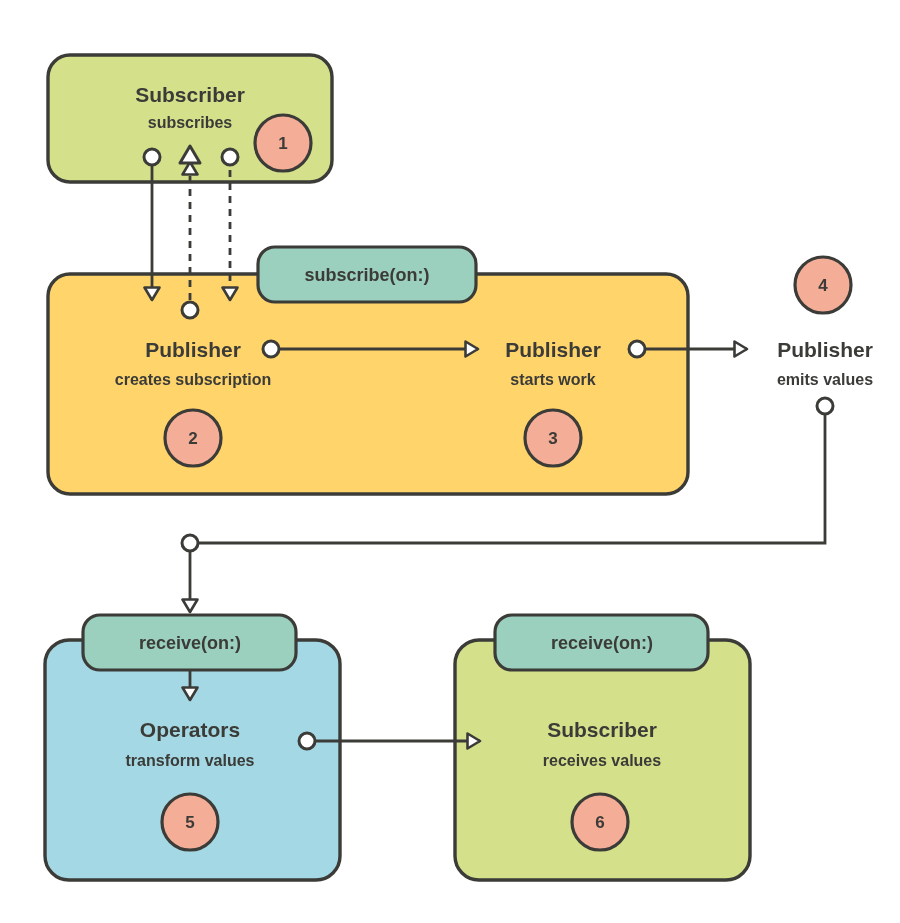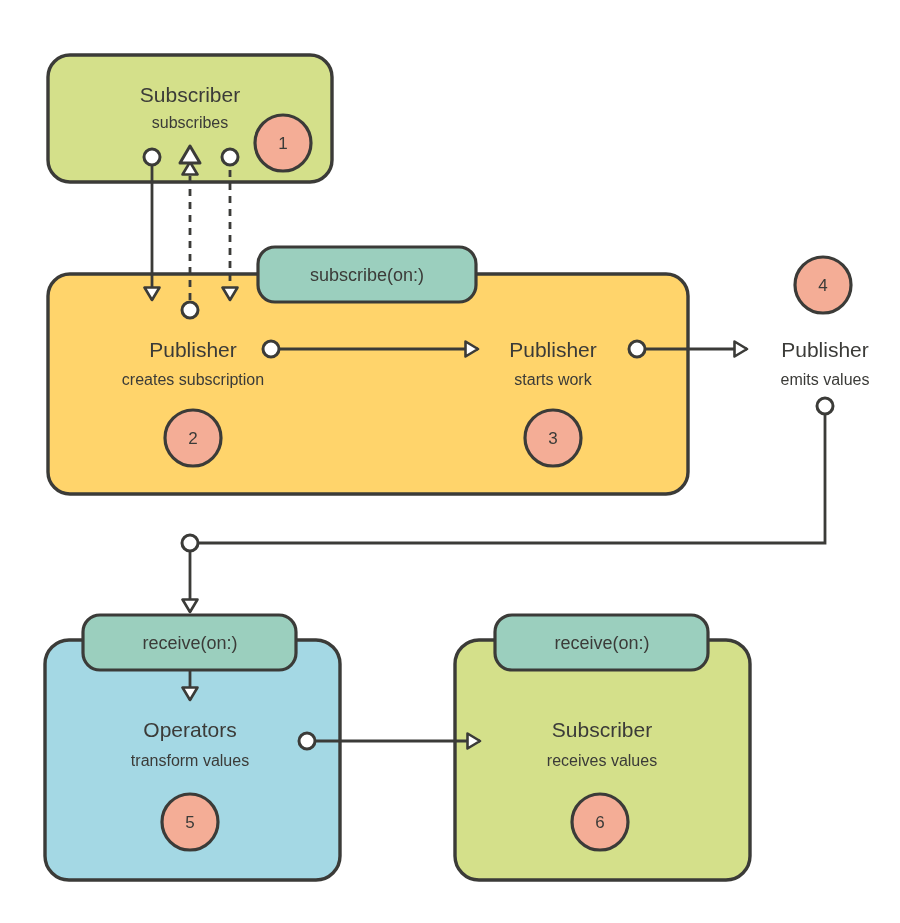--- a/index.html
+++ b/index.html
@@ -10,20 +10,21 @@
   body {
     width: 900px;
     height: 923px;
     font-family: "Liberation Sans", sans-serif;
     overflow: hidden;
   }
   #diagram-root {
     position: relative;
     width: 900px;
     height: 923px;
+    font-weight: bold;
   }
   svg#diagram-svg {
     display: block;
     width: 900px;
     height: 923px;
   }
   .node-title {
     font-family: "Liberation Sans", sans-serif;
     font-size: 21px;
     fill: #3b3b38;

